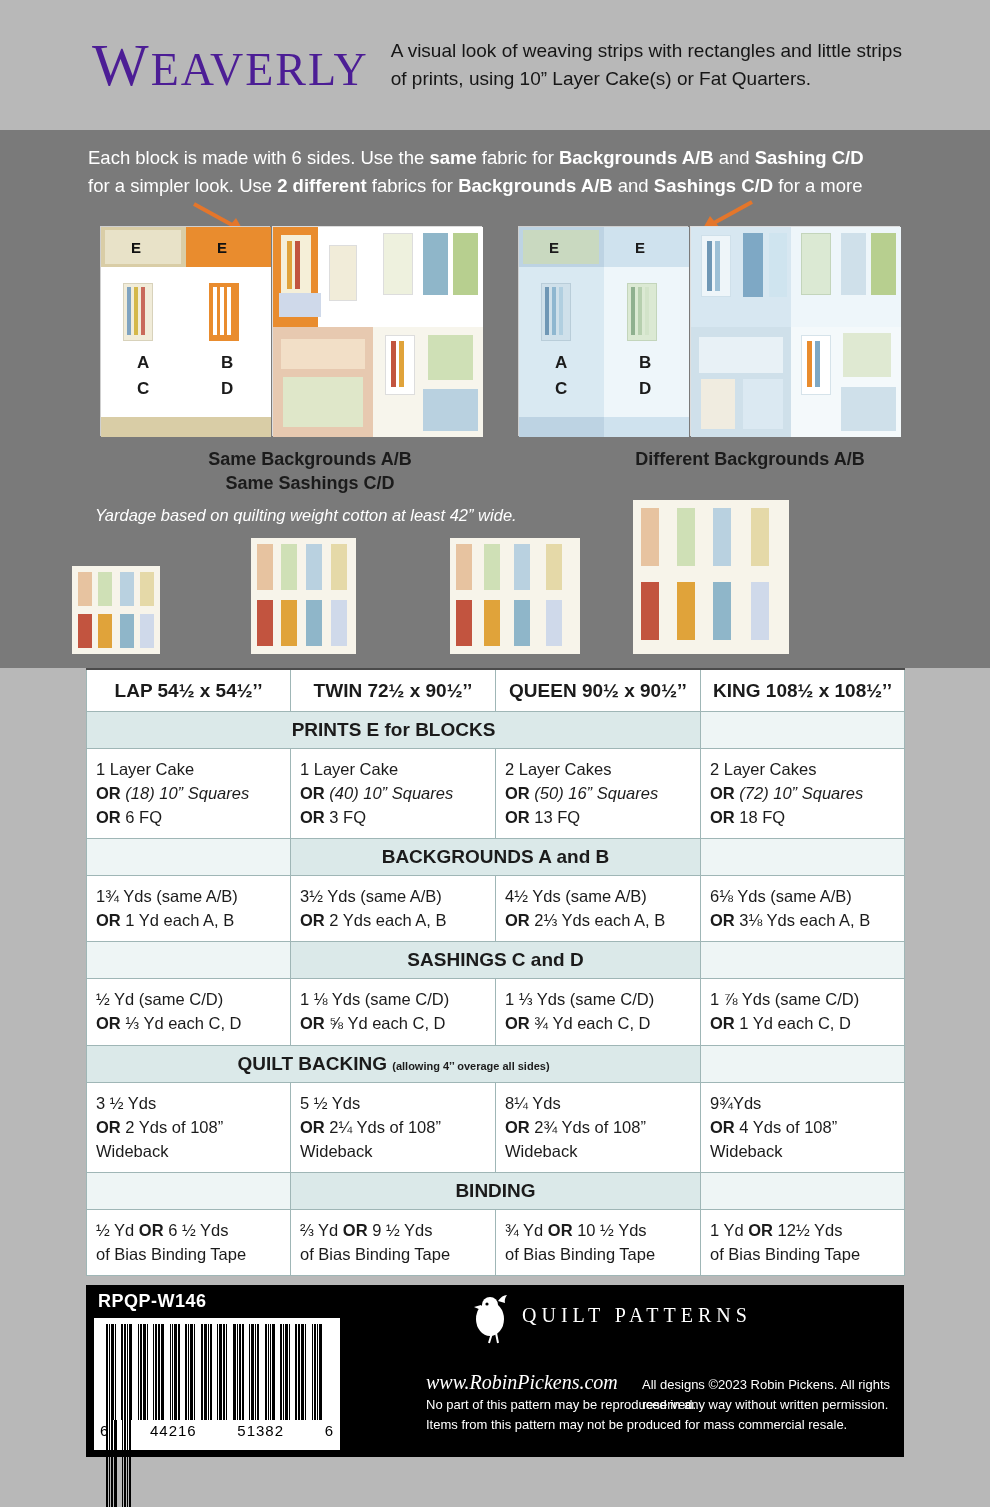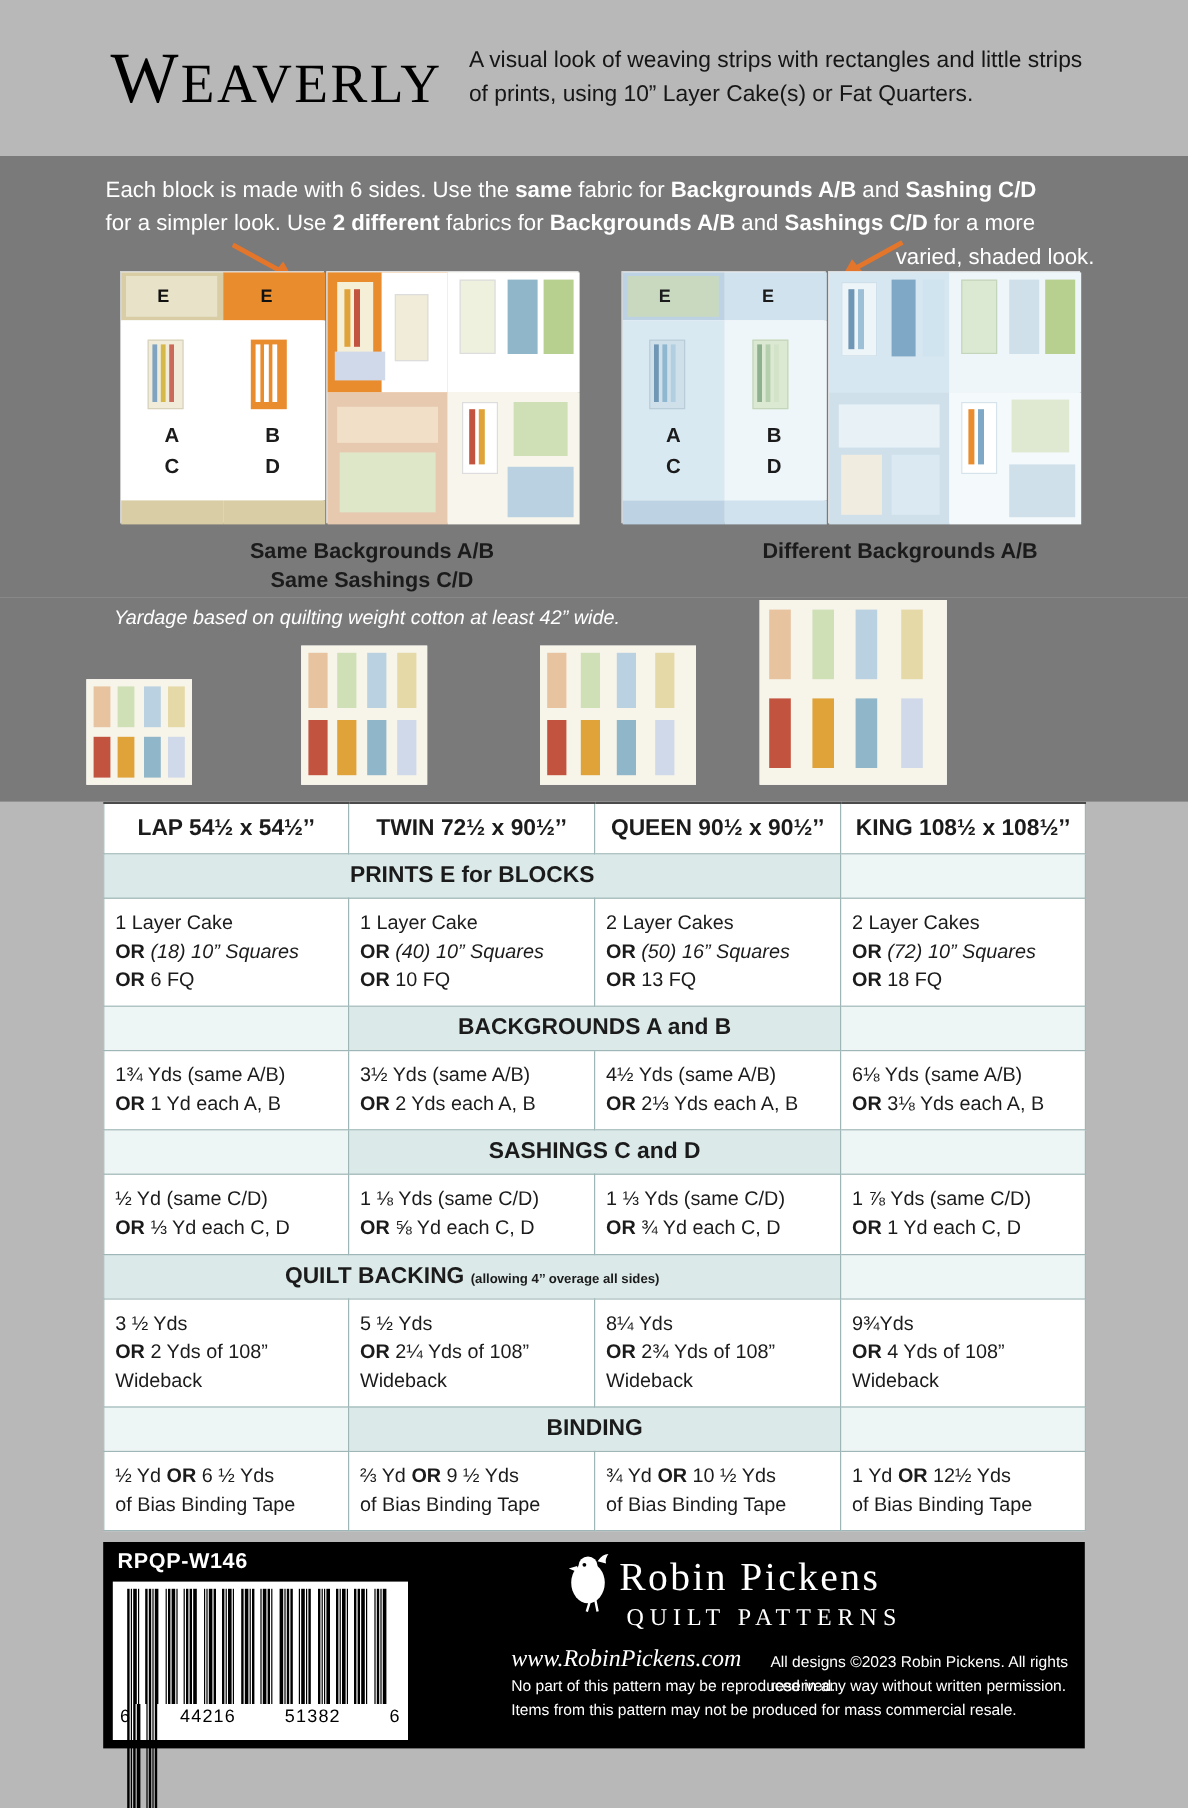--- a/index.html
+++ b/index.html
@@ -16,21 +16,21 @@
 
   
   .header {
     position: absolute; left: 0; top: 0; width: 990px; height: 130px;
     background: #b8b8b8;
     display: flex; align-items: center;
   }
   .brand-title {
     font-family: "Liberation Serif", serif;
     font-size: 46px; letter-spacing: 2px;
-    margin-left: 92px; color: #000000; font-weight: 400;
+    margin-left: 92px; color: #4c1d95; font-weight: 400;
     white-space: nowrap;
   }
   .brand-title .cap { font-size: 60px; }
   .header-desc {
     margin-left: 22px; font-size: 19px; line-height: 1.45; color: #161616;
     max-width: 560px;
   }
 
   
   .band {
@@ -165,23 +165,20 @@
     </div>
   </div>
 
   <div class="band">
     <div class="band-text">
       <div>
         <span>Each block is made with 6 sides. Use the </span><b>same</b><span> fabric for </span><b>Backgrounds A/B</b><span> and </span><b>Sashing C/D</b>
       </div>
       <div>
         <span>for a simpler look. Use </span><b>2 different</b><span> fabrics for </span><b>Backgrounds A/B</b><span> and </span><b>Sashings C/D</b><span> for a more</span>
-      </div>
-      <div style="text-align:right; padding-right:6px;">
-        <span>varied, shaded look.</span>
       </div>
     </div>
 
     <div class="arrow" style="left:192px; top:70px;">
       <svg viewBox="0 0 54 34">
           <path d="M2 4 L42 26" stroke="#e4762b" stroke-width="4" fill="none"></path>
           <path d="M52 32 L34 30 L44 18 Z" fill="#e4762b"></path>
         </svg>
     </div>
 
@@ -376,21 +373,21 @@
       </tr>
       <tr>
         <td class="cell">
           <div>1 Layer Cake</div>
           <div><b>OR </b><i>(18) 10” Squares</i></div>
           <div><b>OR </b><span>6 FQ</span></div>
         </td>
         <td class="cell">
           <div>1 Layer Cake</div>
           <div><b>OR </b><i>(40) 10” Squares</i></div>
-          <div><b>OR </b><span>10 FQ</span></div>
+          <div><b>OR </b><span>3 FQ</span></div>
         </td>
         <td class="cell">
           <div>2 Layer Cakes</div>
           <div><b>OR </b><i>(50) 16” Squares</i></div>
           <div><b>OR </b><span>13 FQ</span></div>
         </td>
         <td class="cell">
           <div>2 Layer Cakes</div>
           <div><b>OR </b><i>(72) 10” Squares</i></div>
           <div><b>OR </b><span>18 FQ</span></div>
@@ -534,21 +531,20 @@
         <path d="M30 8 q4 -6 9 -6 q-3 4 -2 8" fill="#ffffff"></path>
         <ellipse cx="22" cy="26" rx="14" ry="17" fill="#ffffff"></ellipse>
         <circle cx="22" cy="12" r="8" fill="#ffffff"></circle>
         <circle cx="19" cy="11" r="1.6" fill="#000000"></circle>
         <path d="M13 12 l-7 2 l7 3 z" fill="#ffffff"></path>
         <path d="M24 40 l-3 10 M28 40 l2 10" stroke="#ffffff" stroke-width="2"></path>
       </svg>
     </div>
 
     <div class="logo-block">
-      <div class="logo-name">Robin Pickens</div>
       <div class="logo-sub">QUILT PATTERNS</div>
     </div>
 
     <div class="web">www.RobinPickens.com</div>
     <div class="copy">All designs ©2023 Robin Pickens. All rights reserved.</div>
     <div class="copy2">
       <div>No part of  this pattern may be reproduced in any way without written permission.</div>
       <div>Items from this pattern may not be produced for mass commercial resale.</div>
     </div>
   </div>

